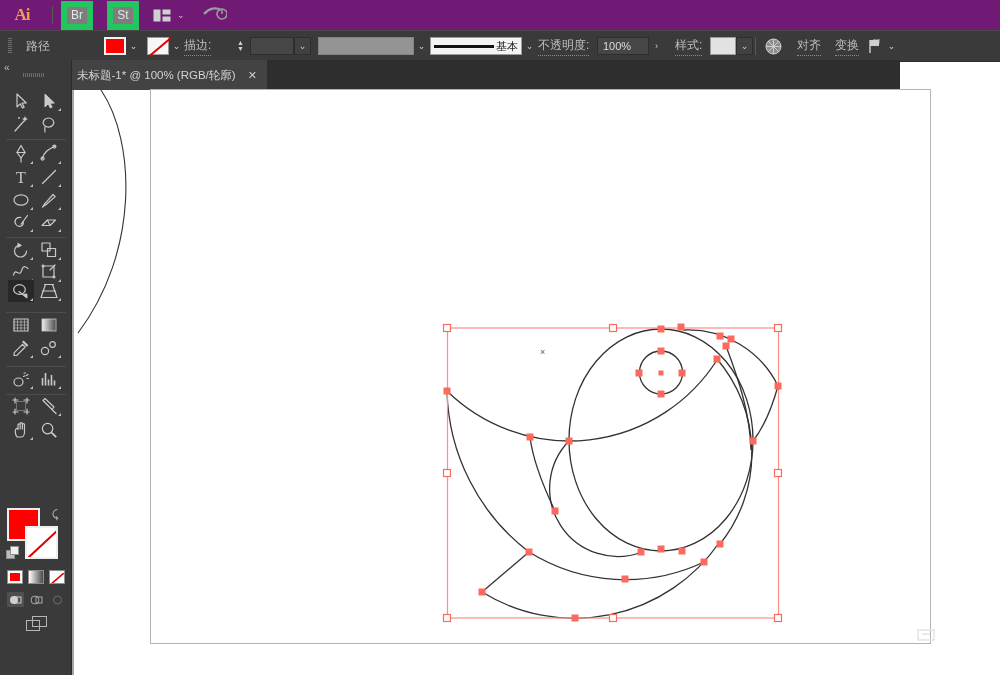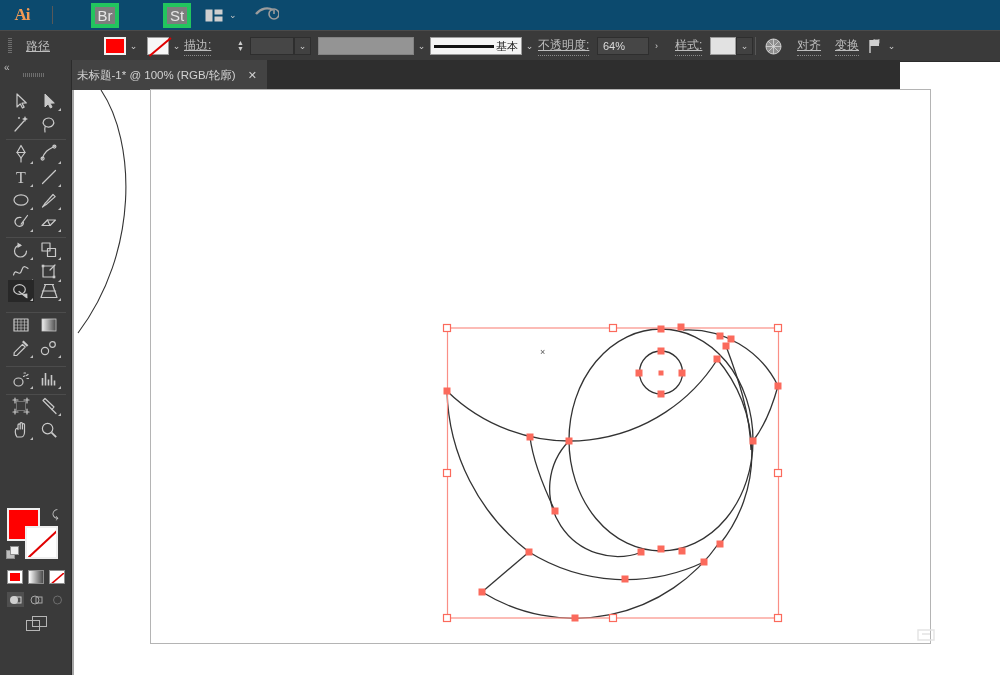--- a/index.html
+++ b/index.html
@@ -1,35 +1,35 @@
 <!DOCTYPE html>
 <html><head>
 <meta charset="utf-8">
 <style>
   html,body{margin:0;padding:0;}
   body{width:1000px;height:675px;overflow:hidden;background:#ffffff;
        font-family:"Liberation Sans","DejaVu Sans",sans-serif;position:relative;
        -webkit-font-smoothing:antialiased;}
   
-  #menubar{position:absolute;left:0;top:0;width:1000px;height:30px;background:#0c4a6e;
+  #menubar{position:absolute;left:0;top:0;width:1000px;height:30px;background:#701a75;
            display:flex;align-items:center;}
   #ai-logo{width:44px;text-align:center;font-size:17px;font-weight:bold;color:#f29b55;
            font-family:"Liberation Serif","DejaVu Serif",serif;letter-spacing:-1px;}
   #menu-items{display:flex;align-items:center;height:30px;}
   .menu-item{color:#cfcfcf;font-size:12.5px;padding:4px 9px;white-space:nowrap;}
   .mb-sep{width:1px;height:18px;background:#585858;margin:0 8px;}
-  .mb-btn{width:20px;height:17px;background:#7d7d7d;color:#e6e6e6;font-size:15px;
+  .mb-btn{width:20px;height:17px;background:#7d7d7d;color:#e6e6e6;font-size:12px;
           display:flex;align-items:center;justify-content:center;margin-right:14px;
-          border:4px solid #22c55e;margin-left:30px;}
+          border:6px solid #22c55e;}
   .mb-chev{color:#c8c8c8;font-size:9px;margin-left:6px;}
   
   #optionsbar{position:absolute;left:0;top:30px;width:1000px;height:30px;background:#3a3a3a;
               border-top:1px solid #4a4a4a;border-bottom:1px solid #2c2c2c;}
   #optionsbar .ob{position:absolute;top:0;height:30px;display:flex;align-items:center;}
-  .ob-label{color:#bdbdbd;font-size:12px;white-space:nowrap;text-decoration:underline;}
+  .ob-label{color:#bdbdbd;font-size:12px;white-space:nowrap;}
   .ob-label.dotted{border-bottom:1px dotted #8a8a8a;padding-bottom:1px;}
   .grip{width:4px;height:16px;background:
         repeating-linear-gradient(to bottom,#6e6e6e 0 1px,transparent 1px 2px);}
   .sw-fill{width:22px;height:18px;background:#ff0000;border:2px solid #f2f2f2;box-sizing:border-box;}
   .sw-none{width:22px;height:18px;background:#f7f7f7;border:1px solid #9b9b9b;box-sizing:border-box;position:relative;}
   .sw-none:after{content:"";position:absolute;left:-2px;top:8px;width:28px;height:1.5px;background:#e00000;
                  transform:rotate(-40deg);}
   .chev{width:15px;height:18px;display:flex;align-items:center;justify-content:center;
         color:#cfcfcf;font-size:9px;}
   .chev-box{width:17px;height:18px;background:#414141;border:1px solid #2e2e2e;color:#cfcfcf;
@@ -139,21 +139,21 @@
     <span class="white-field" style="width:92px;">
       <span class="brushline"></span>
       <span style="font-size:11px;color:#222;">基本</span>
     </span>
     <span class="chev">⌄</span>
   </div>
   <div class="ob" style="left:538px;">
     <span class="ob-label dotted">不透明度:</span>
   </div>
   <div class="ob" style="left:597px;">
-    <span class="dark-field" style="width:52px;">64%</span>
+    <span class="dark-field" style="width:52px;">100%</span>
     <span class="chev">›</span>
   </div>
   <div class="ob" style="left:675px;">
     <span class="ob-label dotted">样式:</span>
   </div>
   <div class="ob" style="left:710px;">
     <span class="lightswatch"></span>
     <span class="chev-box">⌄</span>
   </div>
   <div class="ob" style="left:755px;">

